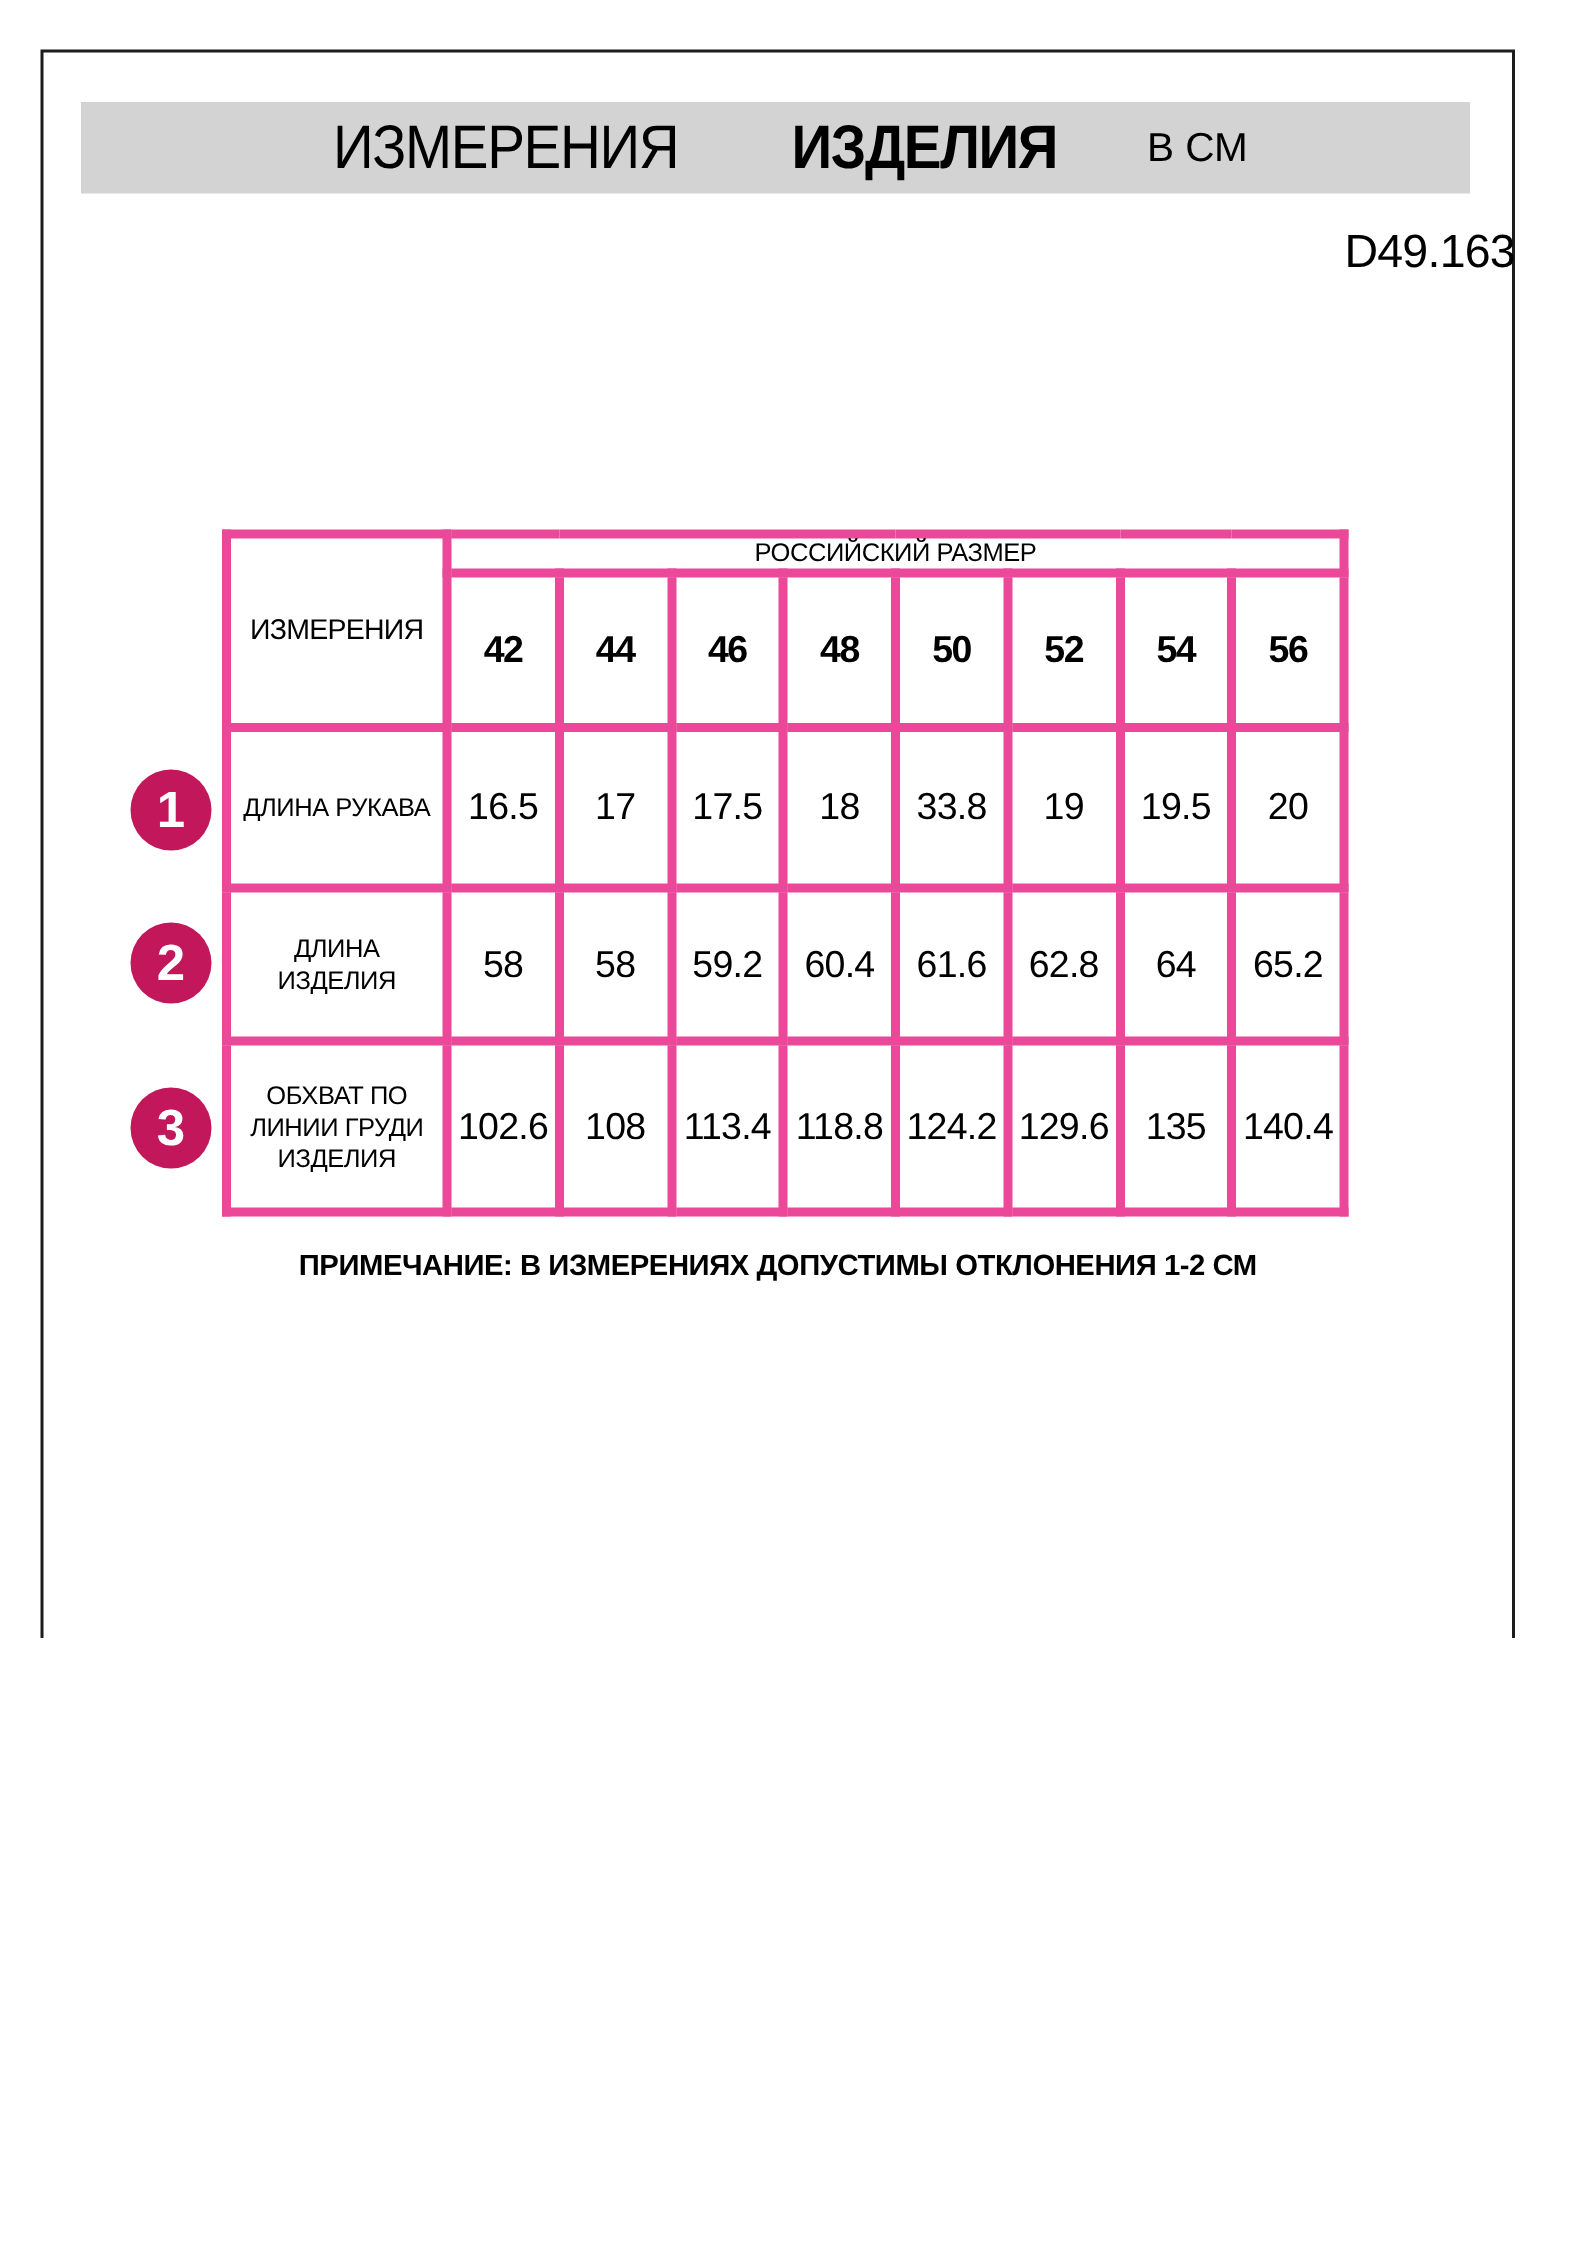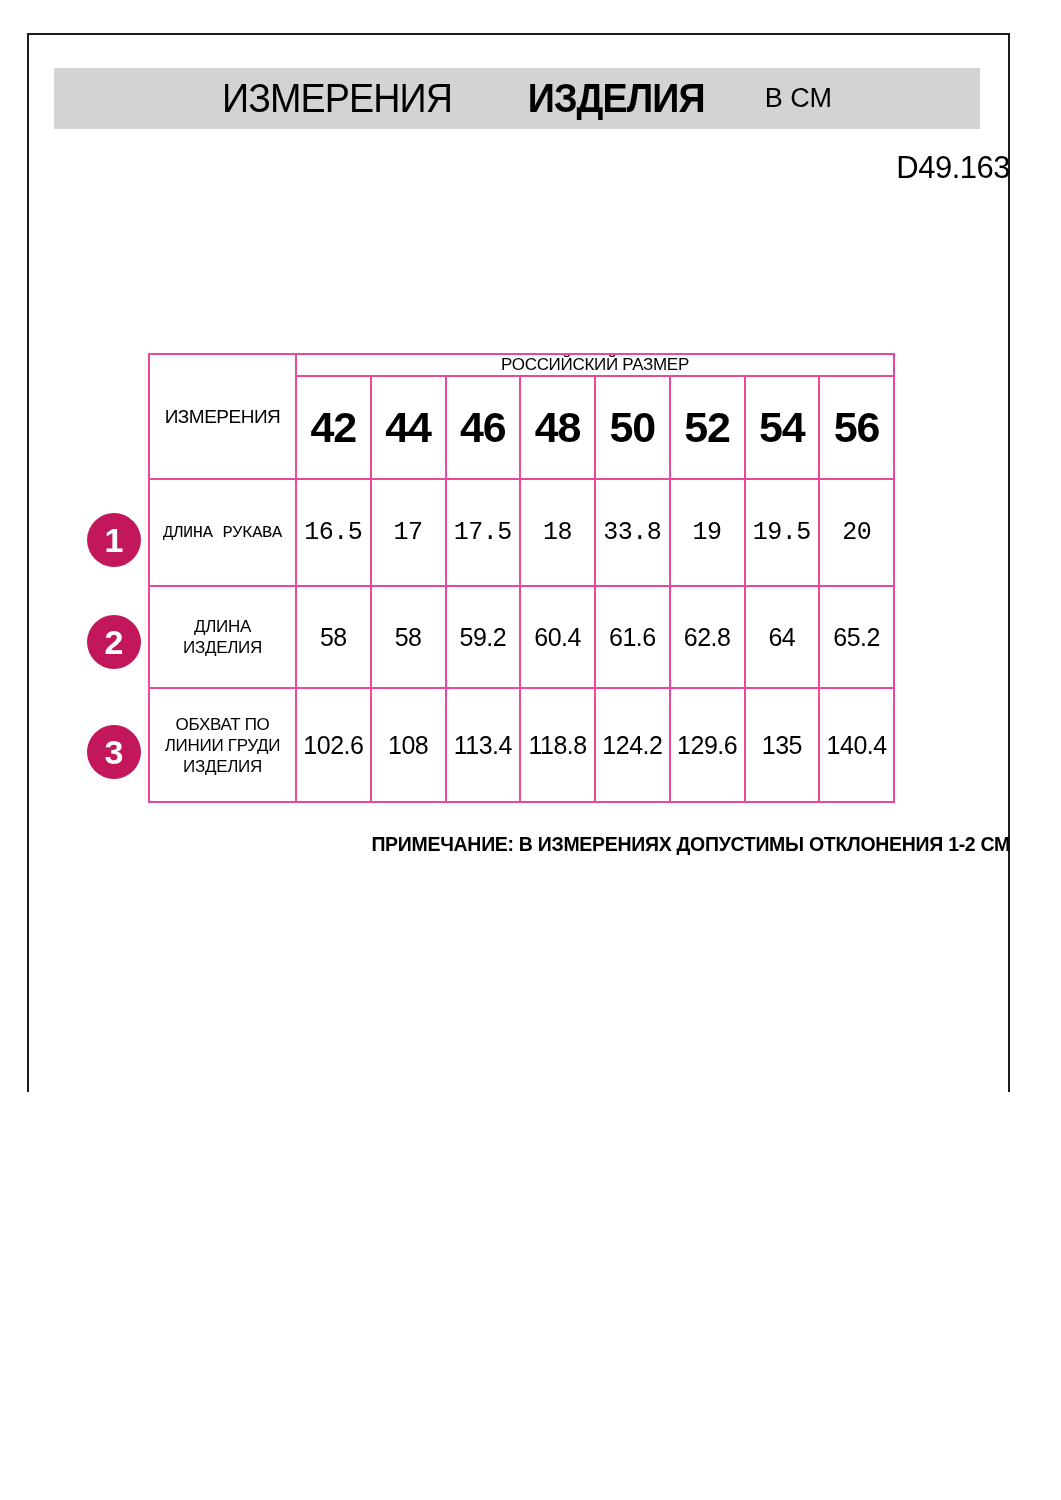--- a/index.html
+++ b/index.html
@@ -71,48 +71,48 @@
   }
   .size-table {
     position: absolute;
     left: 148px; top: 353px;
     border-collapse: collapse;
     table-layout: fixed;
     width: 745px;
     border: 2px solid #000;
   }
   .size-table th, .size-table td {
-    border: 2px solid #ec4899;
+    border: 6px solid #ec4899;
     text-align: center;
     vertical-align: middle;
     background: #fff;
   }
   .size-table tbody th, .size-table tbody td { border-top: 2px solid #000; }
   .corner-cell { font-size: 19px; font-weight: normal; letter-spacing: -0.5px; }
   .group-cell {
     font-size: 17px;
     font-weight: normal;
     height: 22px;
     letter-spacing: -0.3px;
   }
   .sizes-row th {
     height: 103px;
-    font-size: 43px;
+    font-size: 25px;
     font-weight: bold;
     letter-spacing: -1px;
   }
   .row-label {
     font-size: 17px;
     font-weight: normal;
     letter-spacing: -0.3px;
     line-height: 21px;
     white-space: pre-line;
   }
   .value-cell { font-size: 25px; letter-spacing: -0.5px; }
-  .row-1 th, .row-1 td { height: 107px; font-family: Liberation Mono, monospace; }
+  .row-1 th, .row-1 td { height: 107px; }
   .row-2 th, .row-2 td { height: 102px; }
   .row-3 th, .row-3 td { height: 114px; }
   .num-circle {
     position: absolute;
     left: 87px;
     width: 54px; height: 54px;
     border-radius: 50%;
     display: flex;
     align-items: center;
     justify-content: center;
@@ -120,21 +120,21 @@
     font-size: 34px;
     font-weight: bold;
   }
   .num-circle-1 { top: 513px; }
   .num-circle-2 { top: 615px; }
   .num-circle-3 { top: 725px; }
   .note-text {
     position: absolute;
     left: 27px; top: 833px;
     width: 983px;
-    text-align: right;
+    text-align: center;
     font-size: 19.5px;
     font-weight: bold;
     letter-spacing: -0.3px;
   }
 </style>
 </head>
 <body>
 
 <div class="page">
 

